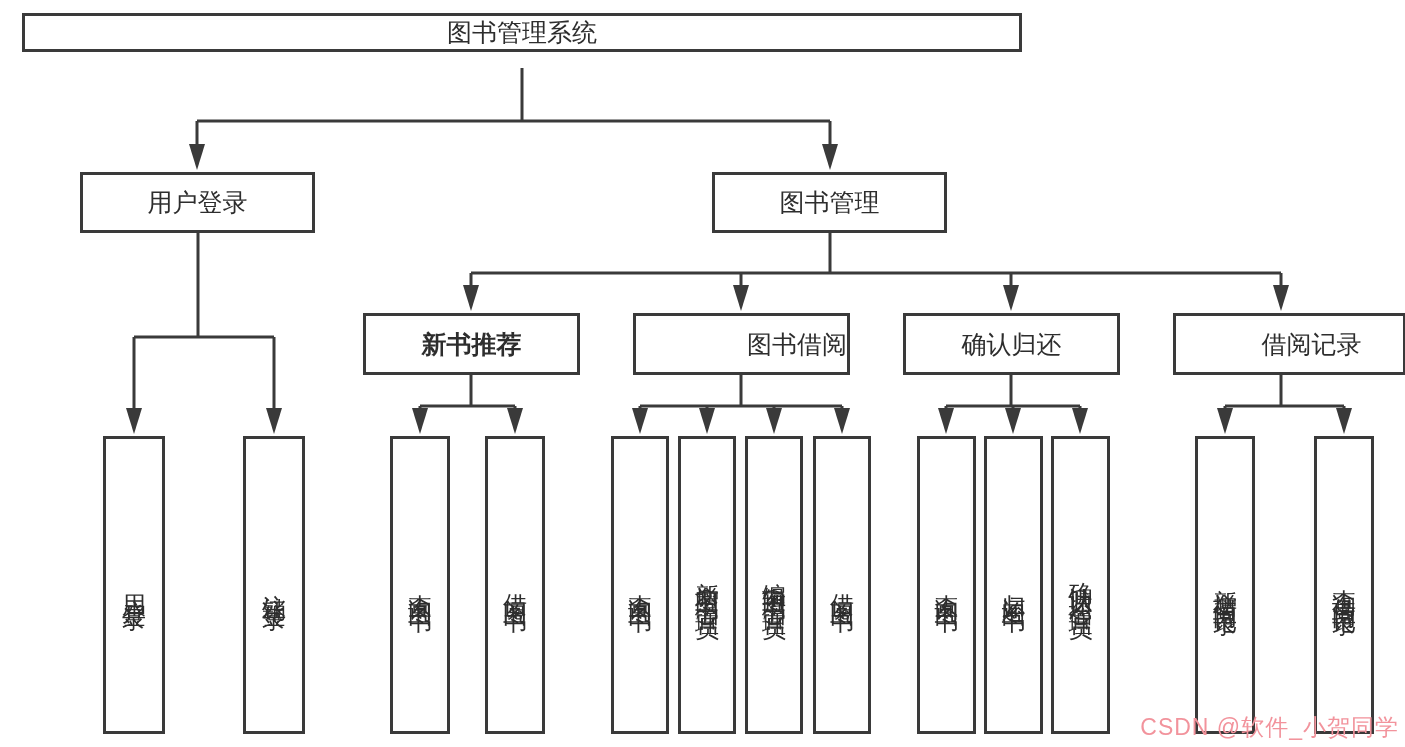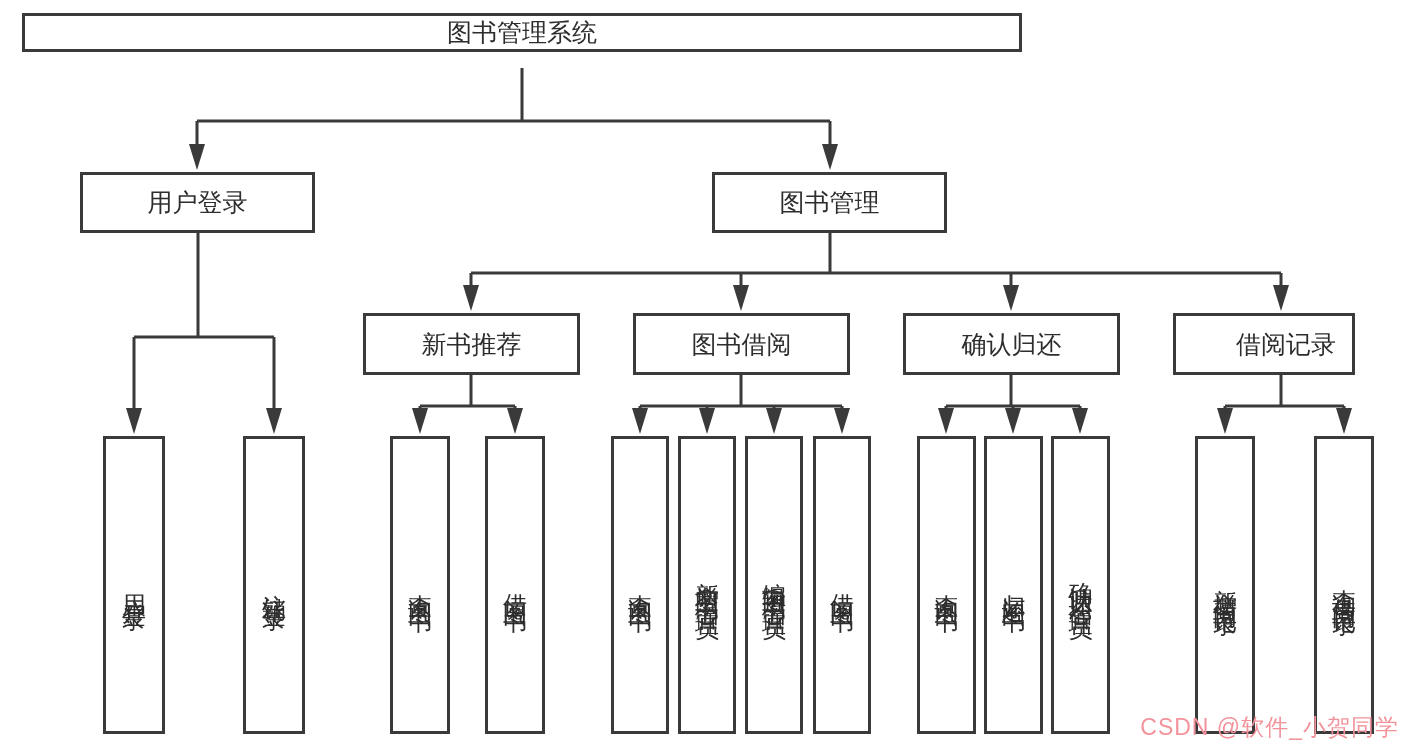--- a/index.html
+++ b/index.html
@@ -92,30 +92,30 @@
     <span>图书管理系统</span>
   </div>
 
   <div class="box" style="left:80px; top:172px; width:235px; height:61px;">
     <span>用户登录</span>
   </div>
   <div class="box" style="left:712px; top:172px; width:235px; height:61px;">
     <span>图书管理</span>
   </div>
 
-  <div class="box" style="left:363px; top:313px; width:217px; height:62px;">
+  <div class="box" style="left:363px; top:313px; width:217px; height:62px;font-weight:bold;">
     <span>新书推荐</span>
   </div>
-  <div class="box" style="left:633px; top:313px; width:217px; height:62px;">
+  <div class="box" style="left:633px; top:313px; width:217px; height:62px;justify-content:flex-end;">
     <span>图书借阅</span>
   </div>
   <div class="box" style="left:903px; top:313px; width:217px; height:62px;">
     <span>确认归还</span>
   </div>
-  <div class="box" style="left:1173px; top:313px; width:182px; height:62px;padding-left:44px;">
+  <div class="box" style="left:1173px; top:313px; width:233px; height:62px;padding-left:44px;">
     <span>借阅记录</span>
   </div>
 
   <div class="box vbox" style="left:103px; top:436px; width:62px; height:298px;">
     <span>用户登录</span>
   </div>
   <div class="box vbox" style="left:243px; top:436px; width:62px; height:298px;">
     <span>注销登录</span>
   </div>
 

